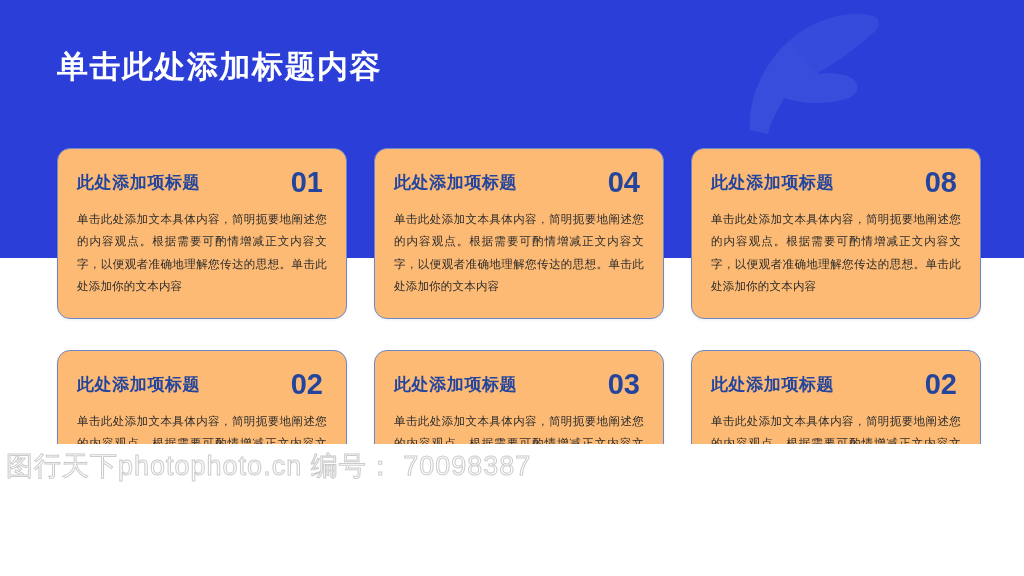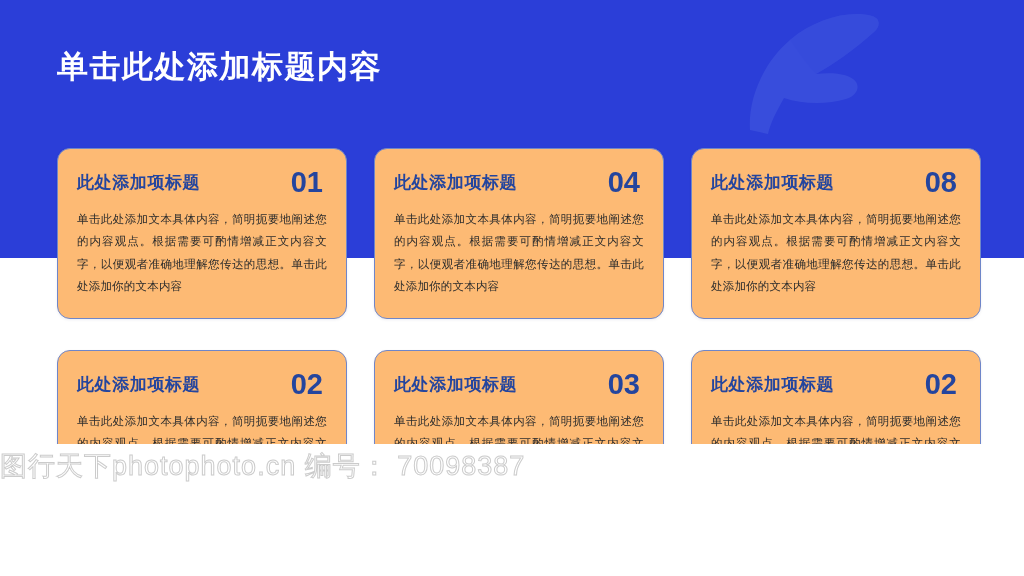--- a/index.html
+++ b/index.html
@@ -121,20 +121,21 @@
     bottom: 0;
     width: 1024px;
     height: 44px;
     background: #ffffff;
     display: flex;
     align-items: center;
     z-index: 9;
   }
 
   #watermark-text {
+    margin-left: 6px;
     font-size: 27px;
     letter-spacing: 1px;
     color: transparent;
     -webkit-text-stroke: 1px #c9c9c9;
     font-weight: normal;
     white-space: nowrap;
     opacity: 0.95;
   }
 </style>
 </head>

